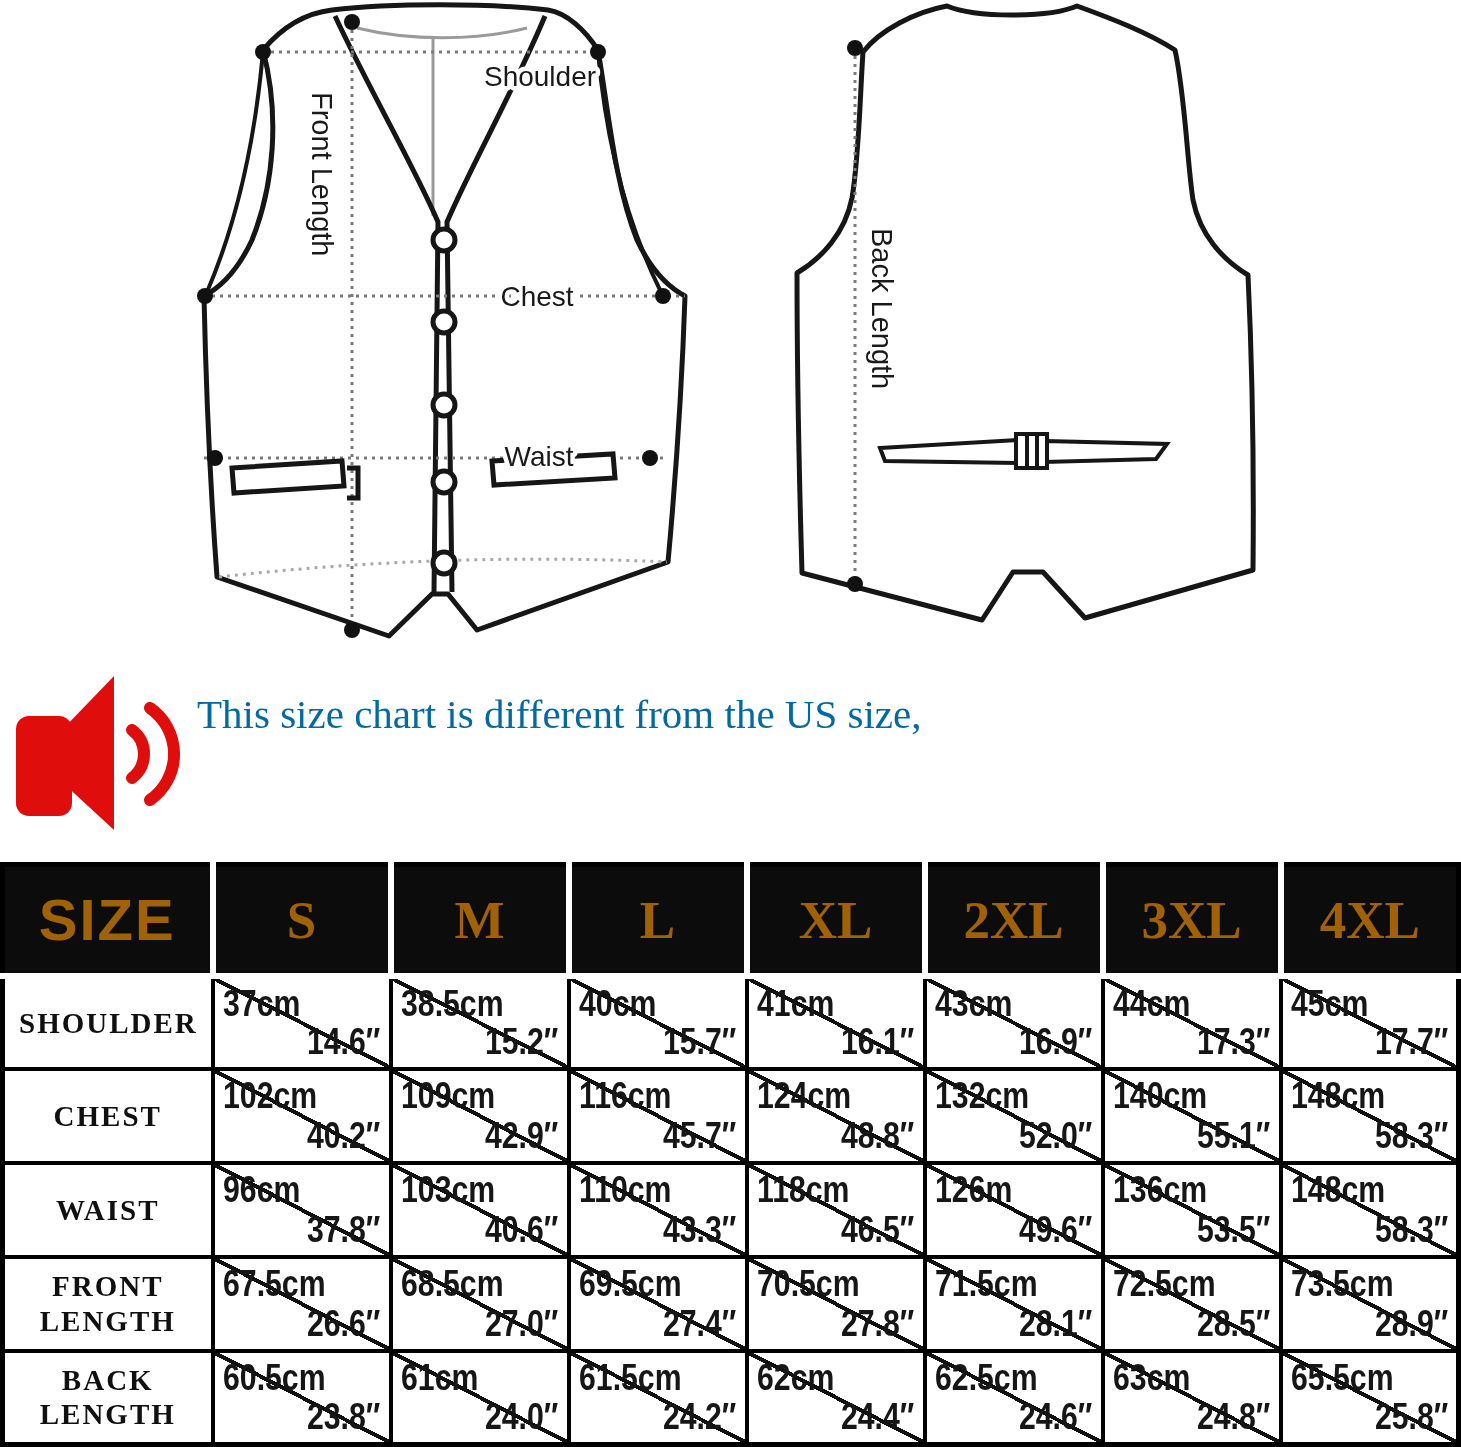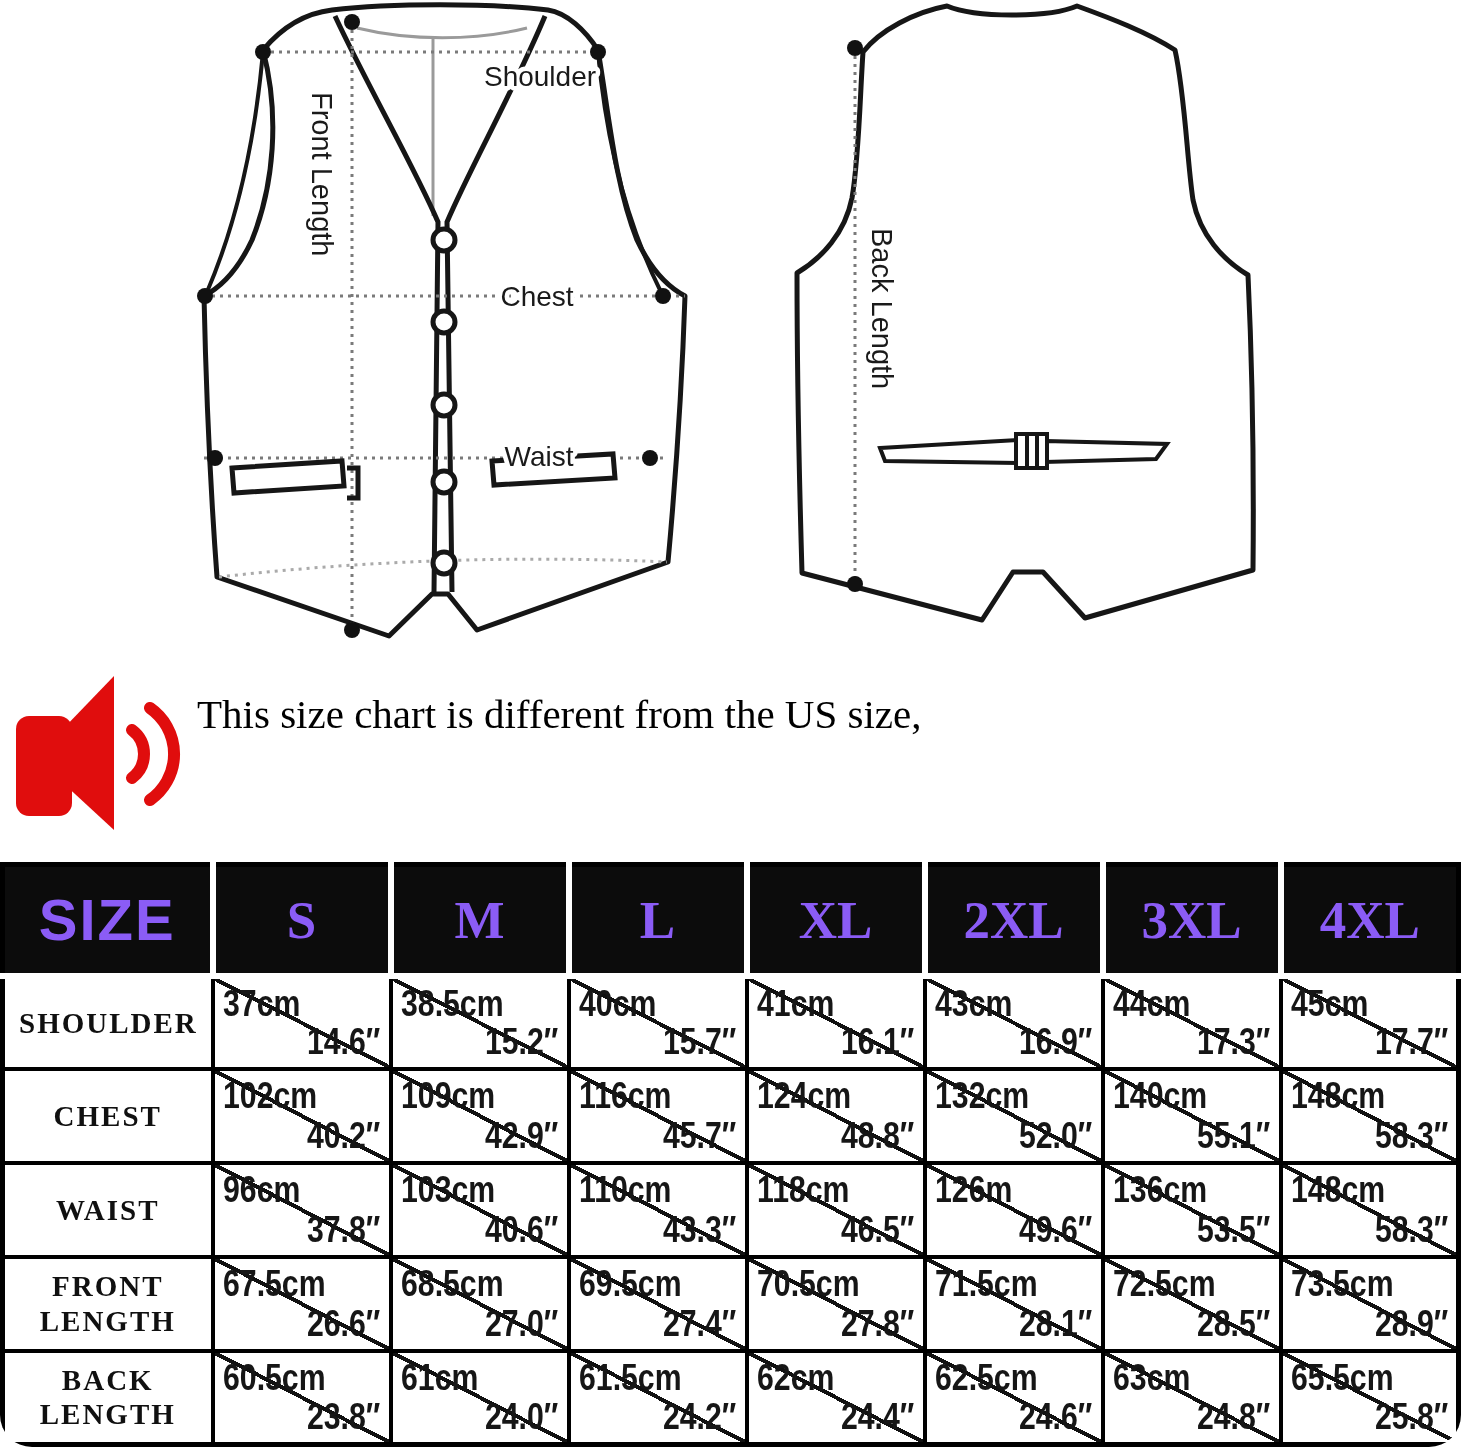--- a/index.html
+++ b/index.html
@@ -1,31 +1,31 @@
 <!DOCTYPE html>
 <html><head>
 <meta charset="utf-8">
 <style>
   html,body{margin:0;padding:0;background:#fff;}
   #page{position:relative;width:1461px;height:1447px;background:#fff;overflow:hidden;
-        font-family:"Liberation Sans",sans-serif;color:#161616;border-radius:32px;}
+        font-family:"Liberation Sans",sans-serif;color:#161616;}
   .abs{position:absolute;}
   svg text{font-family:"Liberation Sans",sans-serif;fill:#1a1a1a;}
   .halo{paint-order:stroke;stroke:#ffffff;stroke-width:9px;stroke-linejoin:round;}
 
   
   .notice{position:absolute;left:197px;top:681px;
           font-family:"Liberation Serif",serif;font-size:41px;line-height:67px;
           white-space:nowrap;}
 
   
   table.size{position:absolute;left:0;top:862px;width:1461px;height:585px;
              border-collapse:collapse;table-layout:fixed;border:5px solid #000;}
   thead tr{height:111px;}
-  thead th{background:#0c0c0c;color:#8b5cf6;border-right:6px solid #fff;border-bottom:6px solid #fff;}
+  thead th{background:#0c0c0c;color:#a16207;border-right:6px solid #fff;border-bottom:6px solid #fff;}
   thead th:first-child{border-left:none;}
   thead th:last-child{border-right:none;}
   th.size-head{font-family:"Liberation Sans",sans-serif;font-weight:bold;font-size:58px;letter-spacing:2px;}
   th.col-head{font-family:"Liberation Serif",serif;font-weight:bold;font-size:53px;}
   tbody tr{height:93px;}
   tbody th,tbody td{border:4px solid #000;background:#fff;}
   th.rowlabel{font-family:"Liberation Serif",serif;font-weight:bold;font-size:29px;
               letter-spacing:2px;line-height:1.2;padding:0 14px;color:#101010;}
   td.cell{position:relative;padding:0;
     background-image:linear-gradient(to top right,
@@ -118,21 +118,21 @@
   <svg class="abs" style="left:12px;top:670px" width="180" height="168" viewBox="0 0 180 168">
     <g fill="#e00d0d">
       <rect x="4" y="46" width="56" height="100" rx="13"></rect>
       <path d="M 50 60 L 102 6 L 102 160 L 50 112 Z"></path>
     </g>
     <g fill="none" stroke="#e00d0d" stroke-width="12" stroke-linecap="round">
       <path d="M 120 60 A 30 30 0 0 1 120 108"></path>
       <path d="M 138 38 A 56 56 0 0 1 138 130"></path>
     </g>
   </svg>
-  <div class="notice" style="color:#000000">
+  <div class="notice" style="color:#0369a1">
     <div>This size chart is different from the US size,</div>
   </div>
 
   <table class="size">
     <colgroup>
         <col style="width:210px">
         <col>
         <col>
         <col>
         <col>

